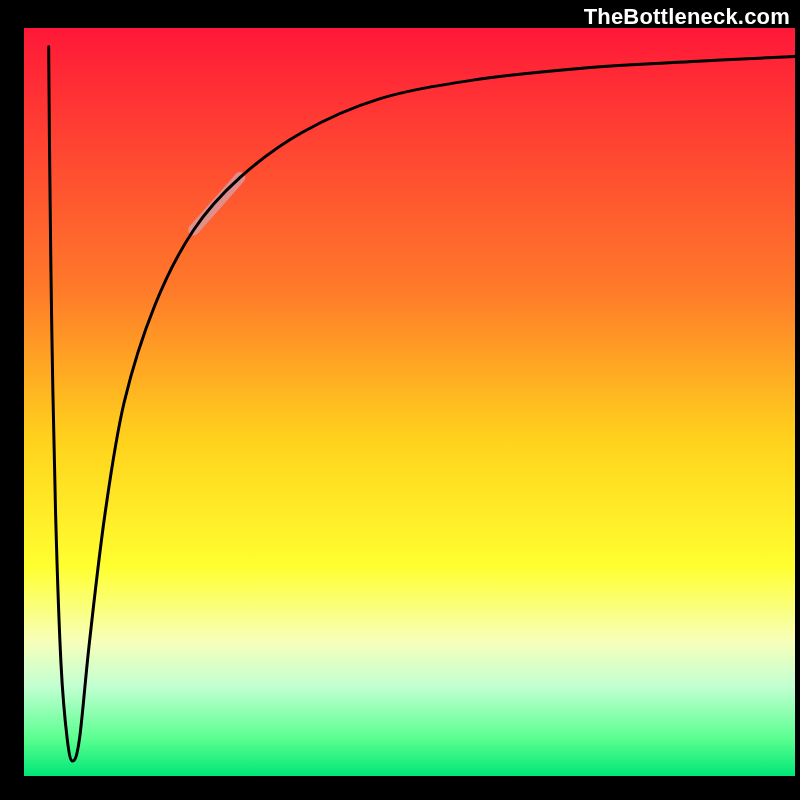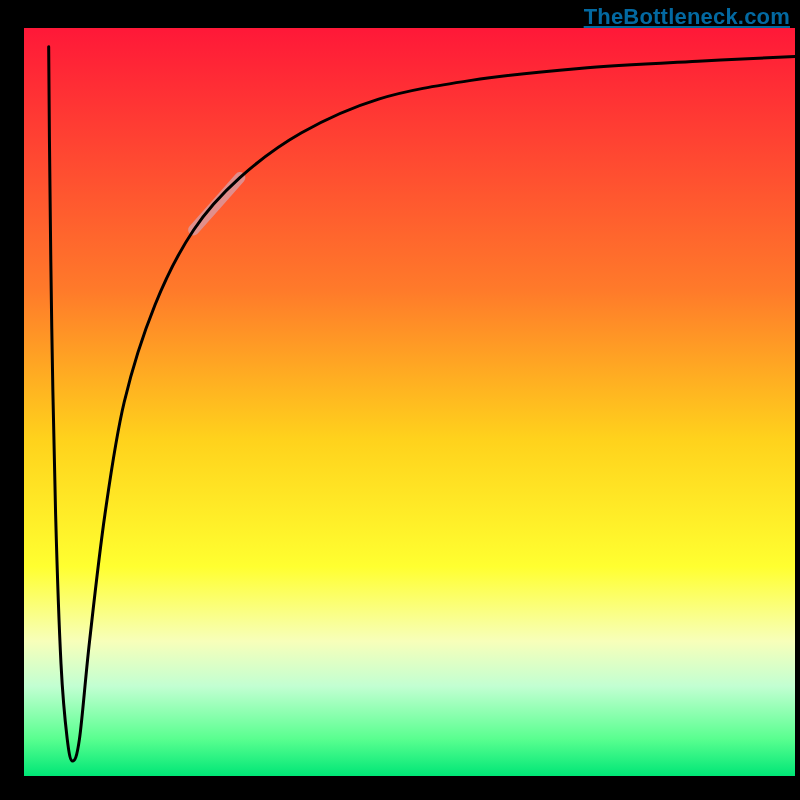--- a/index.html
+++ b/index.html
@@ -15,24 +15,23 @@
     width: 800px;
     height: 800px;
     position: relative;
   }
   .watermark {
     position: absolute;
     top: 4px;
     right: 10px;
     font-size: 22px;
     font-weight: bold;
-    color: #0369a1;
+    color: #ffffff;
     z-index: 5;
     letter-spacing: 0.2px;
-    text-decoration: underline;
   }
   svg {
     display: block;
     position: absolute;
     top: 0;
     left: 0;
   }
 </style>
 </head>
 <body>

